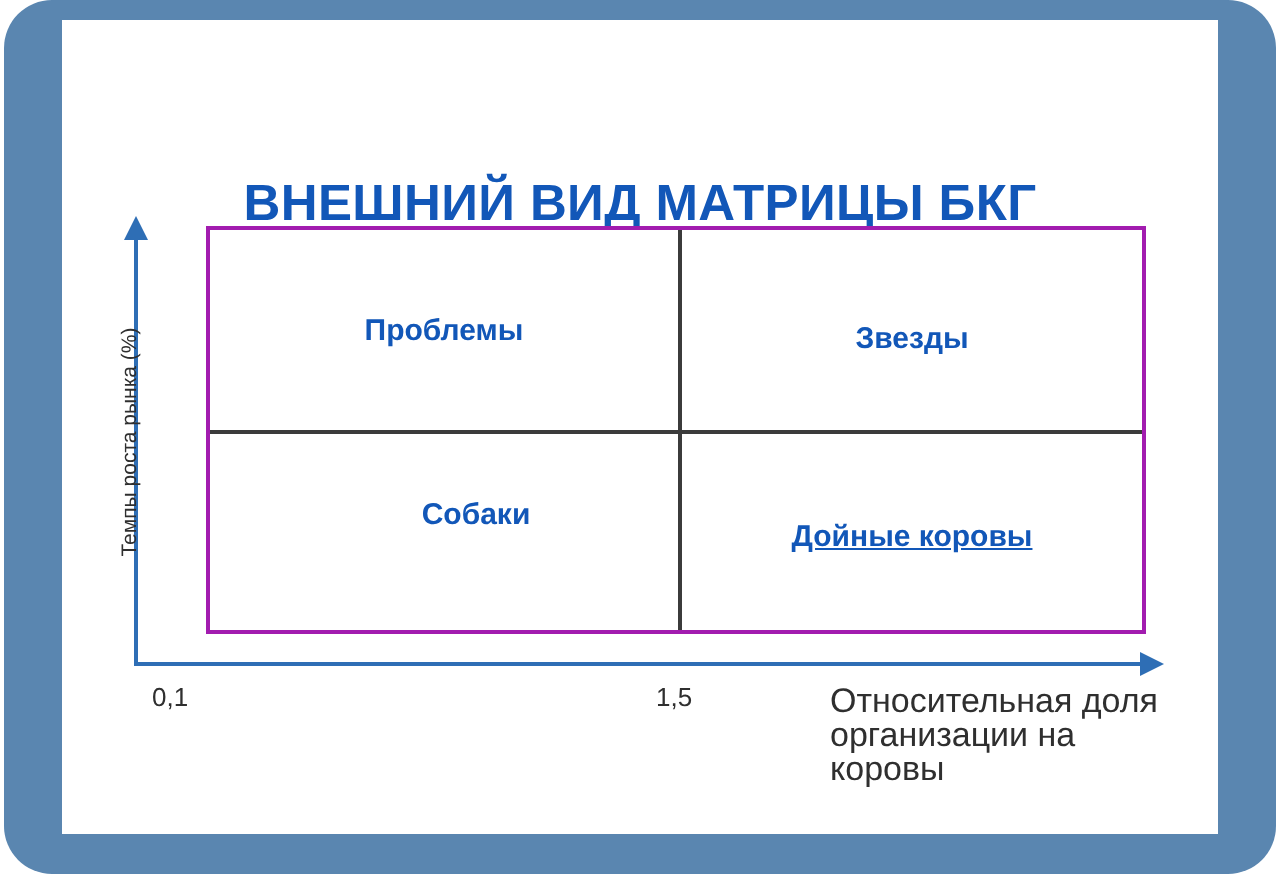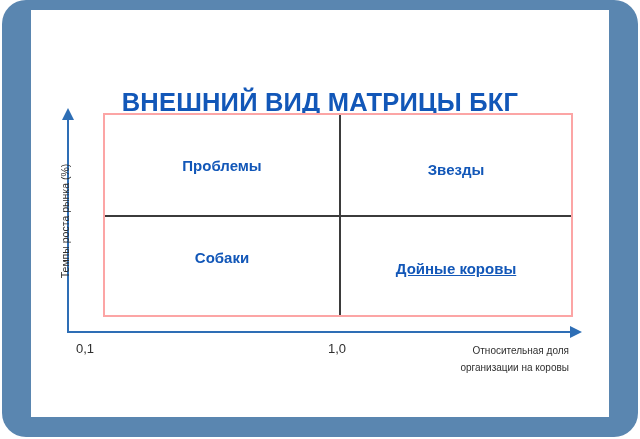--- a/index.html
+++ b/index.html
@@ -108,21 +108,21 @@
   }
 
   
   #matrix {
     position: absolute;
     left: 103px;
     top: 113px;
     width: 470px;
     height: 204px;
     box-sizing: border-box;
-    border: 2px solid #fca5a5;
+    border: 2px solid #a21caf;
     background: #ffffff;
   }
   #divider-vertical {
     position: absolute;
     left: 234px;
     top: 0px;
     width: 1.5px;
     height: 200px;
     background: #3b3b3b;
   }
@@ -139,43 +139,42 @@
     display: flex;
     align-items: center;
     justify-content: center;
     font-size: 15px;
     font-weight: bold;
     color: #1257b8;
     white-space: nowrap;
   }
   #quad-problems  { left: 0px;   top: 0px;   width: 234px; height: 100px; }
   #quad-stars     { left: 236px; top: 4px;   width: 230px; height: 100px; }
-  #quad-dogs      { left: 0px;   top: 102px; width: 234px; height: 81px; }
+  #quad-dogs      { left: 16px;   top: 102px; width: 234px; height: 81px; }
   #quad-cows      { left: 236px; top: 104px; width: 230px; height: 98px; text-decoration: underline; }
 
   
   .tick-label {
     position: absolute;
     font-size: 13px;
     color: #2f2f2f;
     white-space: nowrap;
     text-align: center;
   }
   #tick-0-1 { left: 76px;  top: 341px; }
   #tick-1-0 { left: 328px; top: 341px; }
 
   #x-axis-label {
     position: absolute;
-    left: 399px;
+    left: 415px;
     top: 342px;
     width: 170px;
-    font-size: 10px;
+    font-size: 17px;
     line-height: 17px;
     color: #2f2f2f;
-    text-align: right;
   }
   #x-axis-label span { display: block; }
 </style>
 </head>
 <body>
 
 <div id="canvas">
 
   <div id="frame"></div>
 
@@ -184,21 +183,21 @@
   <div id="title">ВНЕШНИЙ ВИД МАТРИЦЫ БКГ</div>
 
   <div id="y-axis-line" class="axis-line"></div>
   <div id="y-axis-arrow"></div>
   <div id="y-axis-label">Темпы роста рынка (%)</div>
 
   <div id="x-axis-line" class="axis-line"></div>
   <div id="x-axis-arrow"></div>
 
   <div id="tick-0-1" class="tick-label">0,1</div>
-  <div id="tick-1-0" class="tick-label">1,0</div>
+  <div id="tick-1-0" class="tick-label">1,5</div>
 
   <div id="x-axis-label">
     <span>Относительная доля</span>
     <span>организации на коровы</span>
   </div>
 
   <div id="matrix">
     <div id="divider-vertical"></div>
     <div id="divider-horizontal"></div>
 

